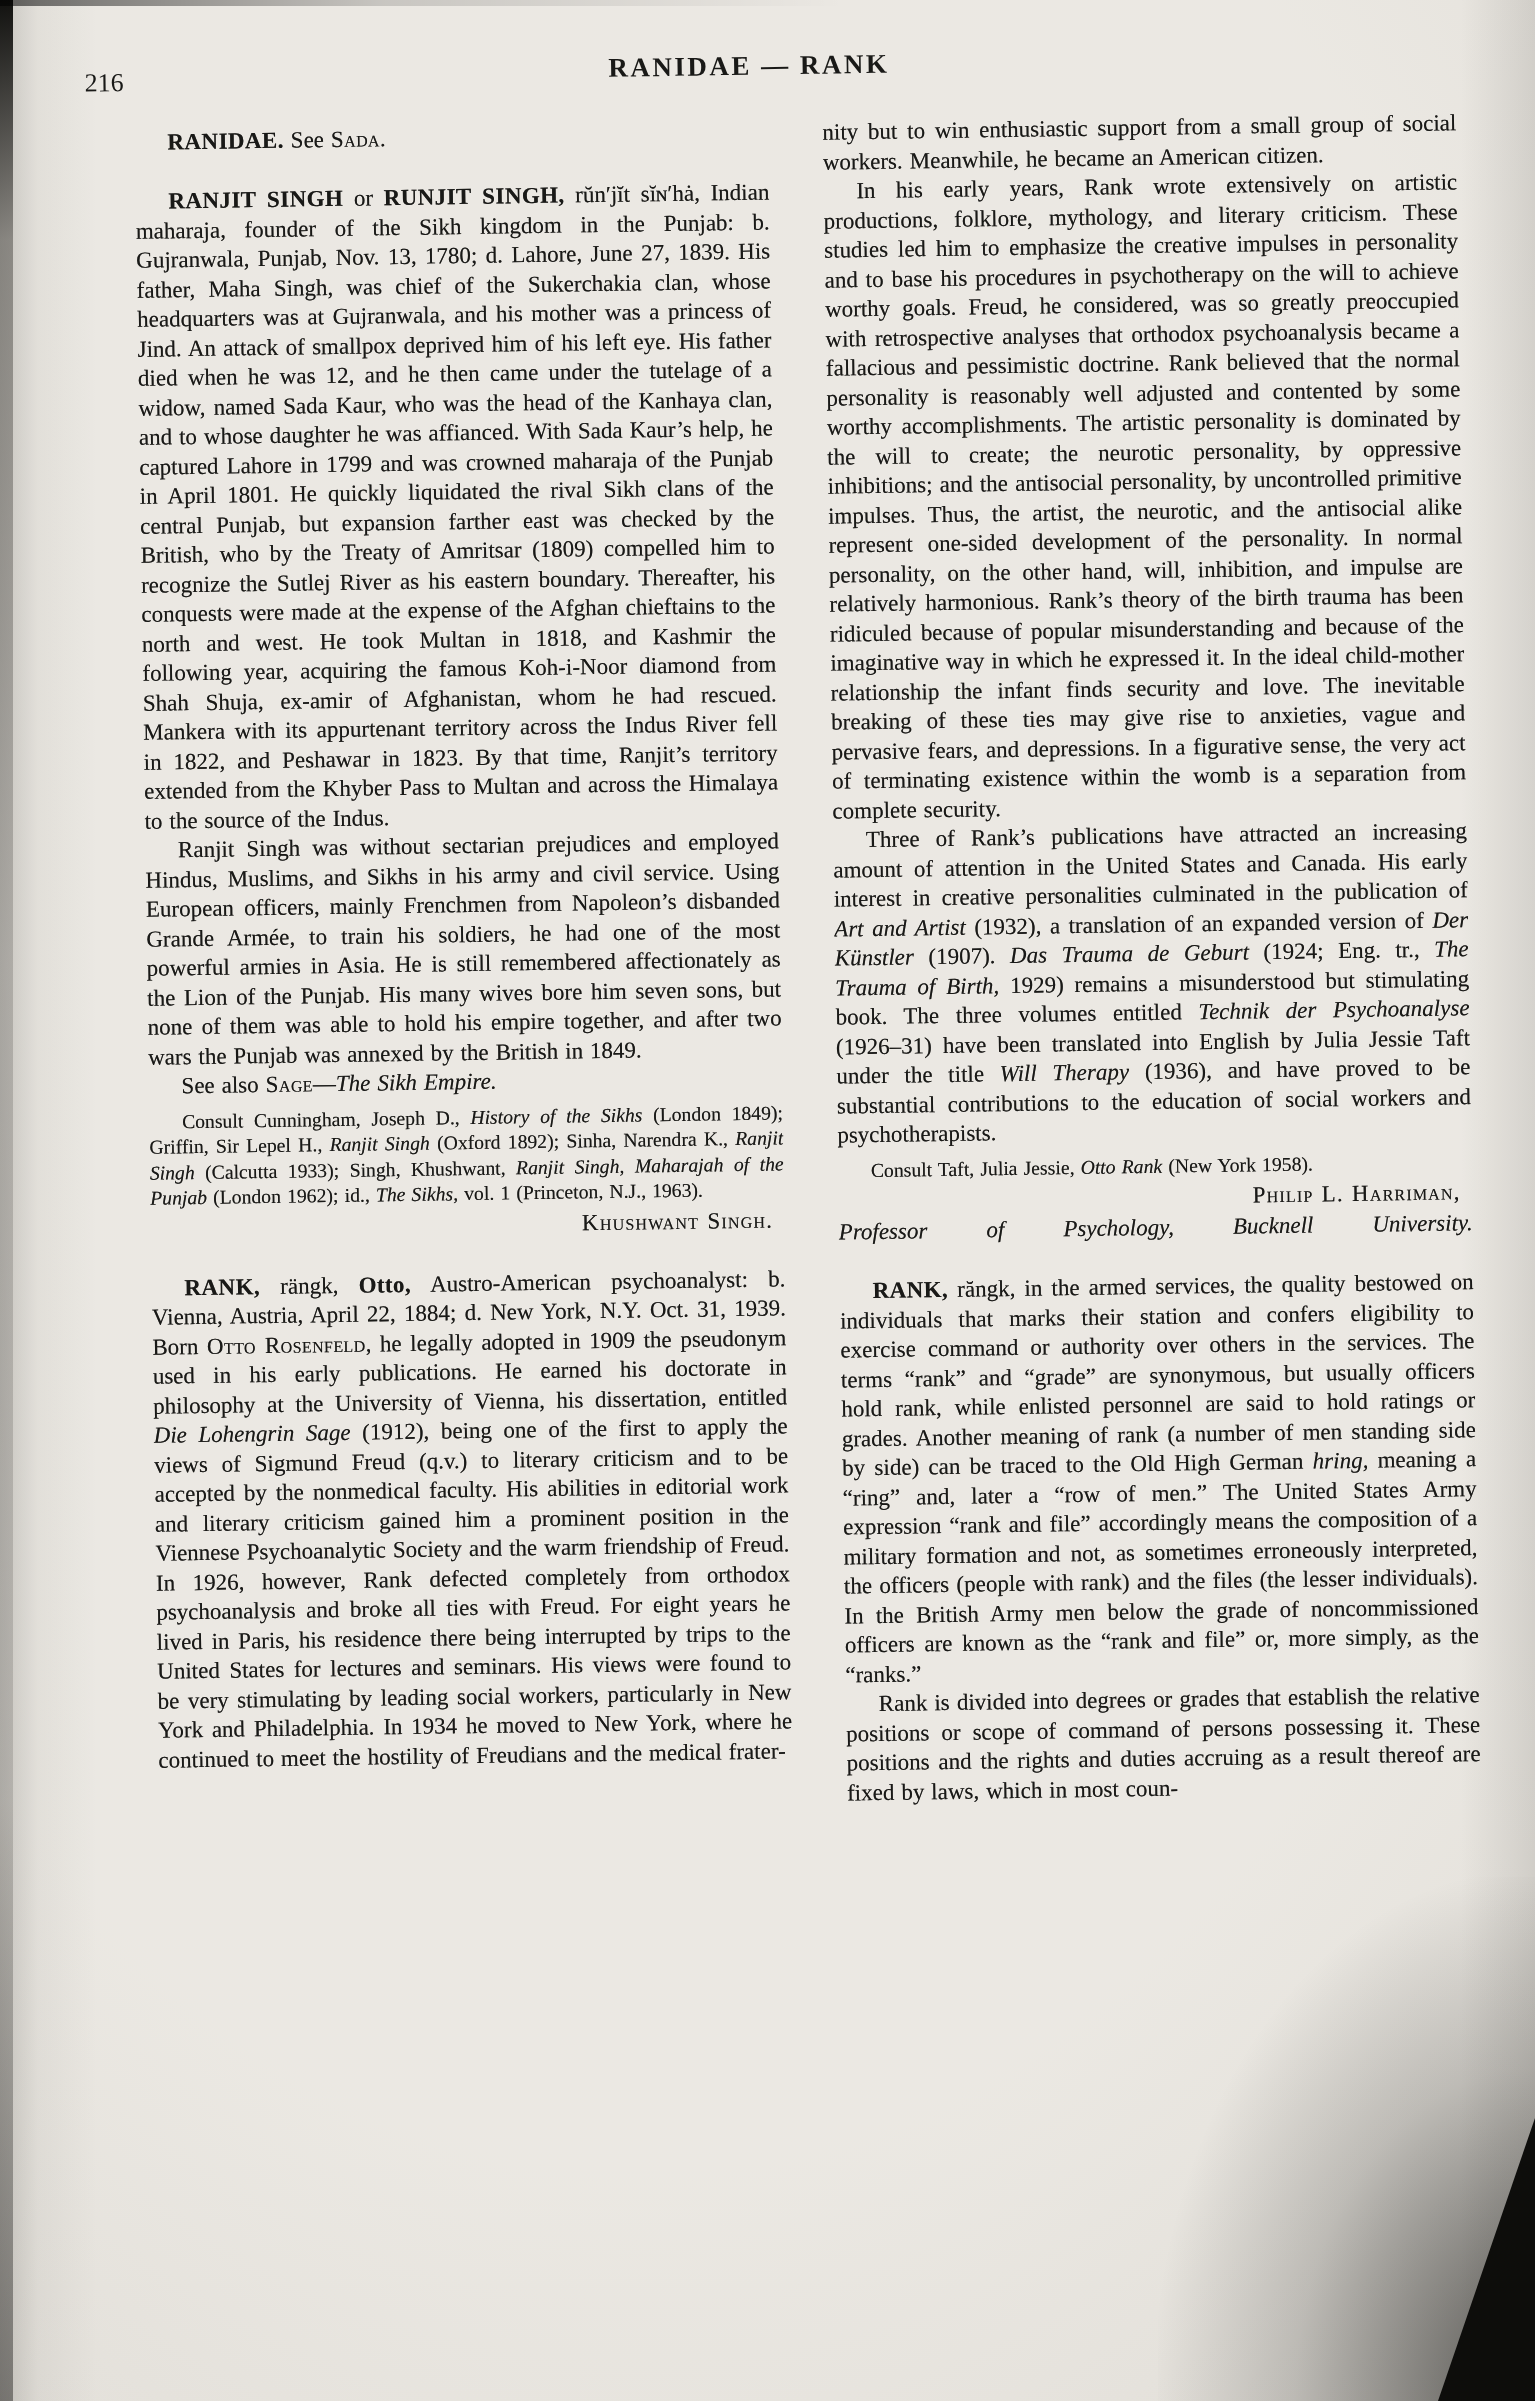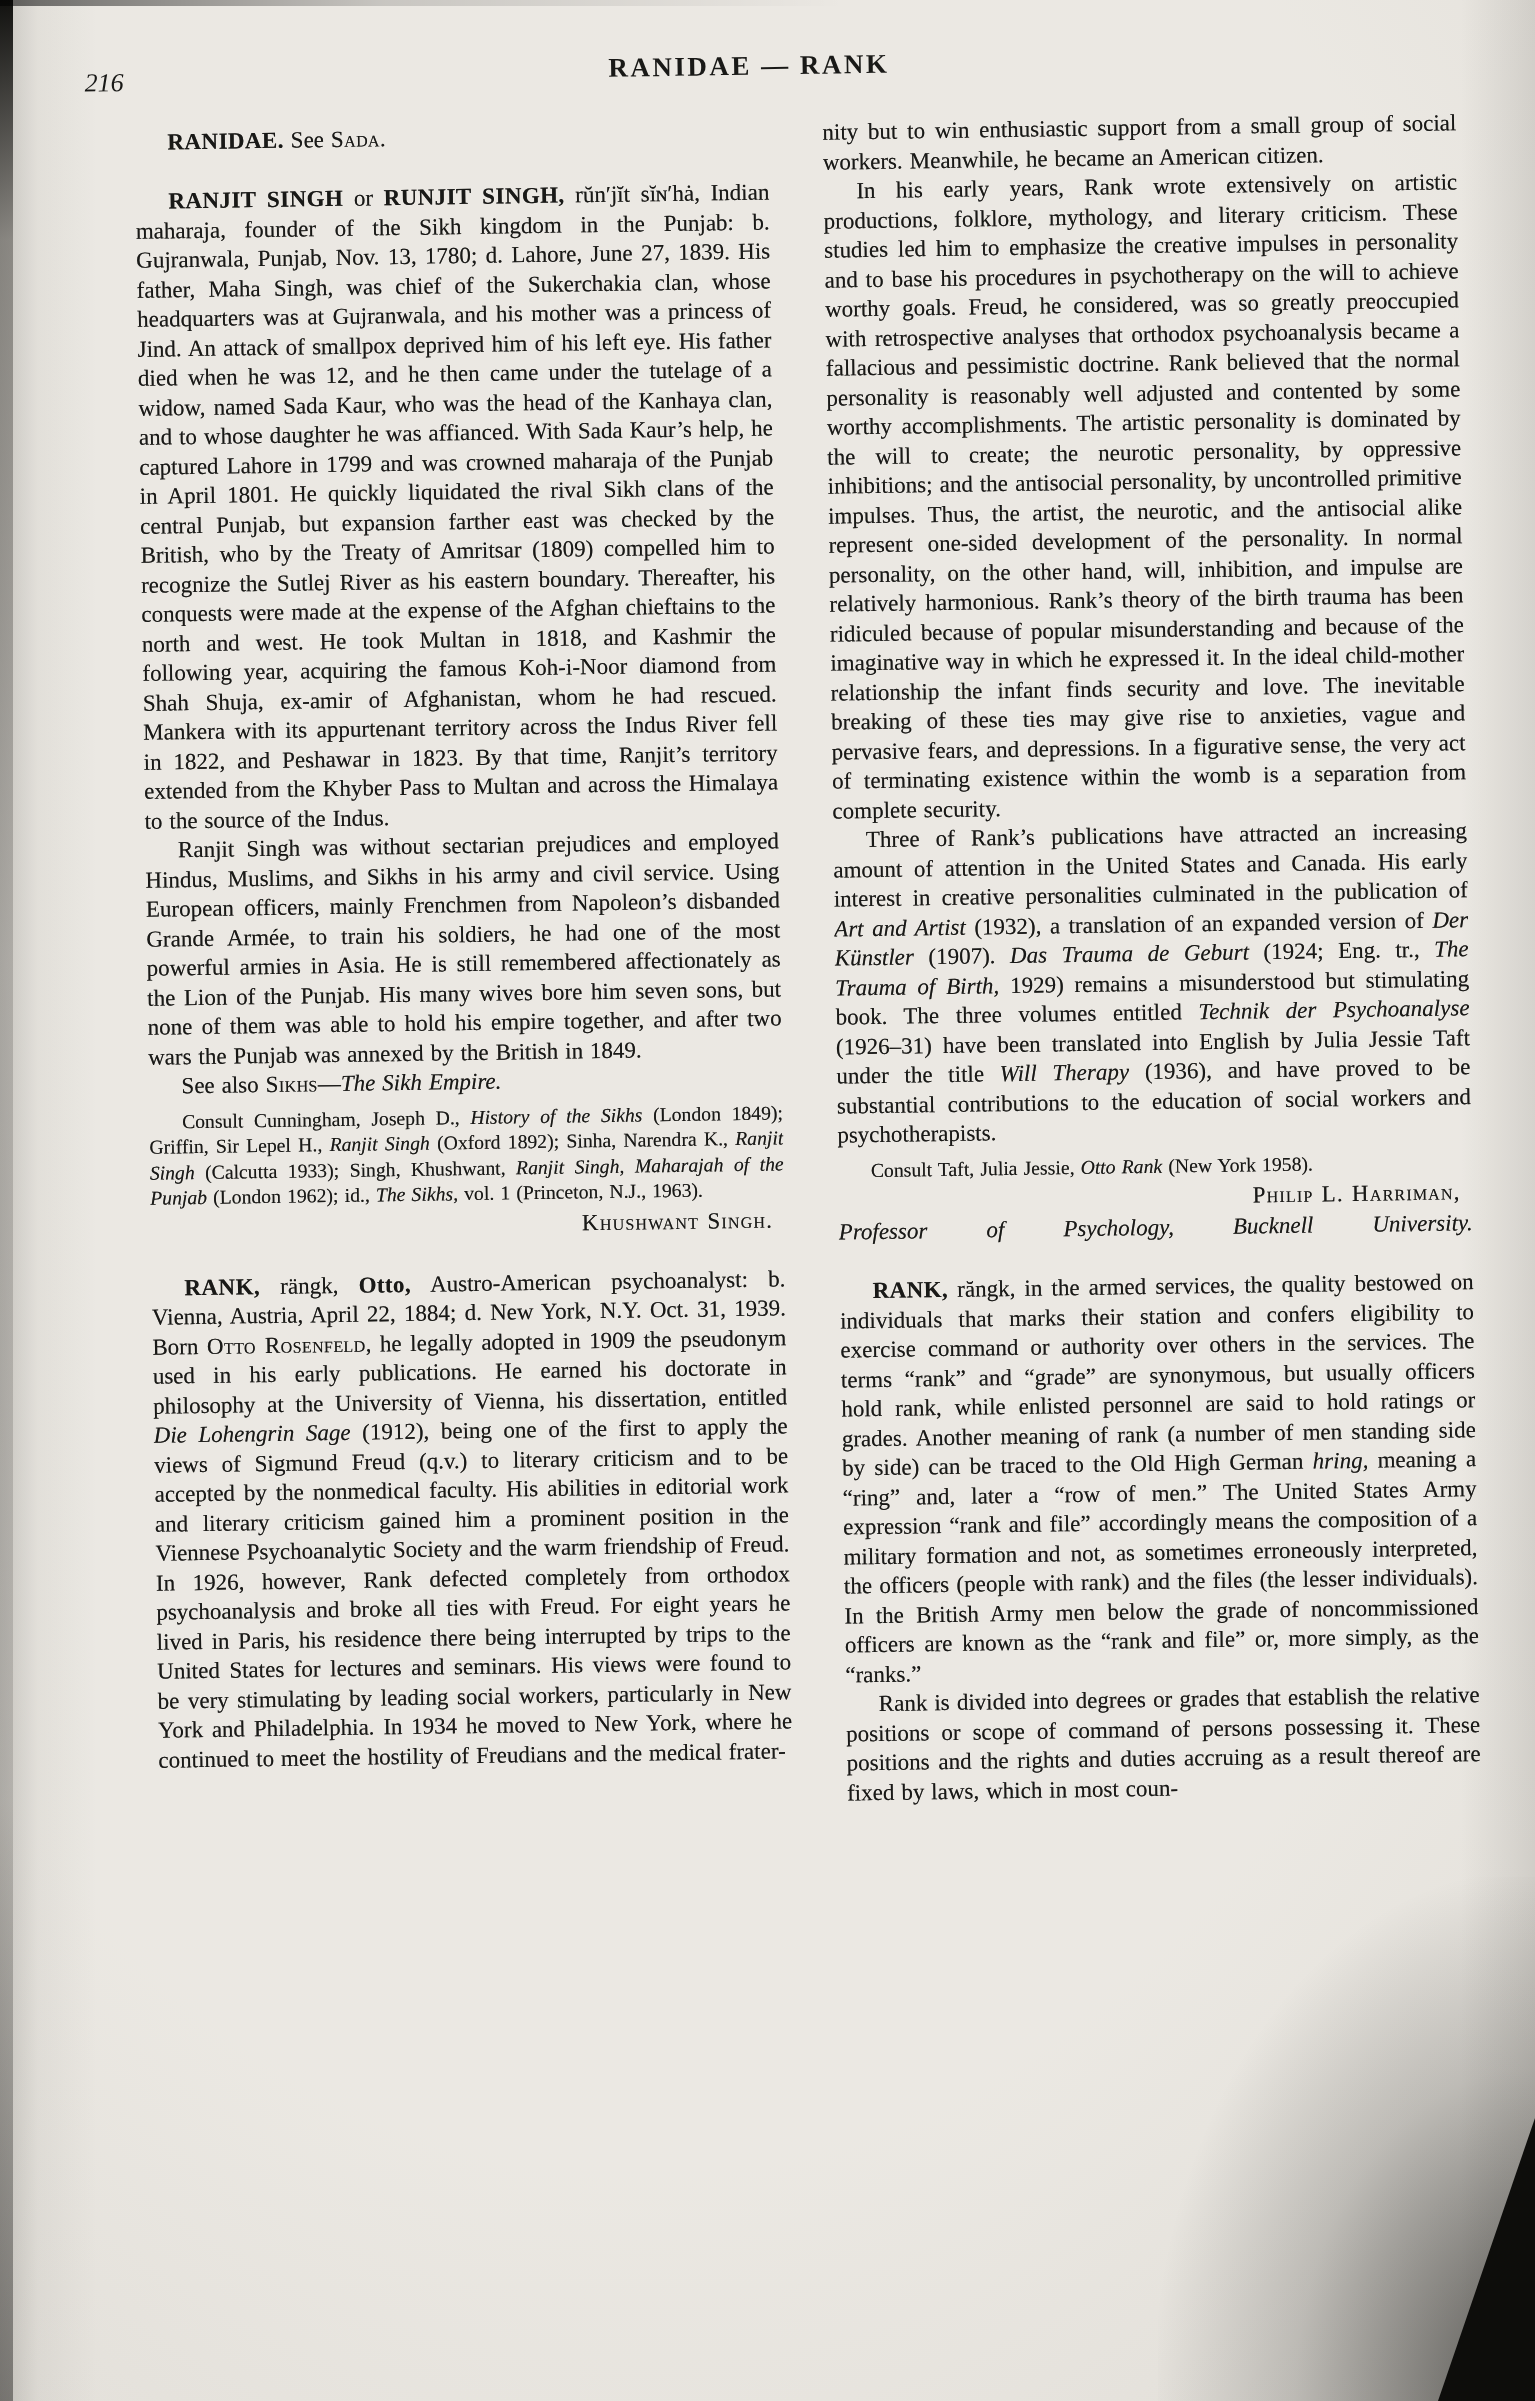--- a/index.html
+++ b/index.html
@@ -8,21 +8,21 @@
   .page{position:absolute;inset:0;
         background:
           radial-gradient(130% 115% at 42% 38%, rgba(255,255,255,0.06) 45%, rgba(88,82,70,0.16) 100%),
           linear-gradient(90deg, rgba(40,38,34,0.20) 0px, rgba(40,38,34,0.05) 38px, rgba(0,0,0,0) 98px),
           linear-gradient(270deg, rgba(40,38,34,0.12) 0px, rgba(0,0,0,0) 74px),
           #eae7e1;
         color:#191917;}
   .content{position:absolute;inset:0;transform:rotate(-0.85deg);transform-origin:22% 55%;}
   .header{position:absolute;top:57px;left:0;right:0;}
   .runhead{display:block;text-align:center;font-weight:bold;font-size:27px;letter-spacing:2.5px;}
-  .pagenum{position:absolute;left:103px;top:8.2px;font-size:26px;font-style:italic;}
+  .pagenum{position:absolute;left:103px;top:8.2px;font-size:26px;}
   .cols{position:absolute;top:125px;left:152px;width:1322px;height:2261px;
         display:flex;gap:54px;}
   .col{width:634px;overflow:hidden;}
   .p{margin:0;text-align:justify;font-size:23px;line-height:29.5px;
      word-spacing:1.2px;text-shadow:0 0 0.3px rgba(20,18,16,0.6);}
   .p.entry,.p.para,.p.seealso{text-indent:33px;}
   .p.entry{margin-top:29.5px;}
   .col .p.entry:first-child{margin-top:0;}
   .p.cont{text-indent:0;}
   .p.biblio{font-size:19.7px;line-height:25.4px;text-indent:33px;margin-top:8.2px;}
@@ -49,21 +49,21 @@
   <div class="content">
     <div class="header">
       <span class="pagenum">216</span>
       <span class="runhead">RANIDAE — RANK</span>
     </div>
     <div class="cols">
       <div class="col" id="col-left">
           <p class="p entry"><span class="s-hw">RANIDAE.</span><span class="s-n"> See </span><span class="s-sc">Sada</span><span class="s-n">.</span></p>
           <p class="p entry"><span class="s-hw">RANJIT SINGH</span><span class="s-n"> or </span><span class="s-hw">RUNJIT SINGH,</span><span class="s-n"> rŭn′jĭt sĭɴ′hȧ, Indian maharaja, founder of the Sikh kingdom in the Punjab: b. Gujranwala, Punjab, Nov. 13, 1780; d. Lahore, June 27, 1839. His father, Maha Singh, was chief of the Sukerchakia clan, whose headquarters was at Gujranwala, and his mother was a princess of Jind. An attack of smallpox deprived him of his left eye. His father died when he was 12, and he then came under the tutelage of a widow, named Sada Kaur, who was the head of the Kanhaya clan, and to whose daughter he was affianced. With Sada Kaur’s help, he captured Lahore in 1799 and was crowned maharaja of the Punjab in April 1801. He quickly liquidated the rival Sikh clans of the central Punjab, but expansion farther east was checked by the British, who by the Treaty of Amritsar (1809) compelled him to recognize the Sutlej River as his eastern boundary. Thereafter, his conquests were made at the expense of the Afghan chieftains to the north and west. He took Multan in 1818, and Kashmir the following year, acquiring the famous Koh-i-Noor diamond from Shah Shuja, ex-amir of Afghanistan, whom he had rescued. Mankera with its appurtenant territory across the Indus River fell in 1822, and Peshawar in 1823. By that time, Ranjit’s territory extended from the Khyber Pass to Multan and across the Himalaya to the source of the Indus.</span></p>
           <p class="p para"><span class="s-n">Ranjit Singh was without sectarian prejudices and employed Hindus, Muslims, and Sikhs in his army and civil service. Using European officers, mainly Frenchmen from Napoleon’s disbanded Grande Armée, to train his soldiers, he had one of the most powerful armies in Asia. He is still remembered affectionately as the Lion of the Punjab. His many wives bore him seven sons, but none of them was able to hold his empire together, and after two wars the Punjab was annexed by the British in 1849.</span></p>
-          <p class="p seealso"><span class="s-n">See also </span><span class="s-sc">Sikhs</span><span class="s-n">—</span><span class="s-i">The Sikh Empire.</span></p>
+          <p class="p seealso"><span class="s-n">See also </span><span class="s-sc">Sage</span><span class="s-n">—</span><span class="s-i">The Sikh Empire.</span></p>
           <p class="p biblio"><span class="s-n">Consult Cunningham, Joseph D., </span><span class="s-i">History of the Sikhs</span><span class="s-n"> (London 1849); Griffin, Sir Lepel H., </span><span class="s-i">Ranjit Singh</span><span class="s-n"> (Oxford 1892); Sinha, Narendra K., </span><span class="s-i">Ranjit Singh</span><span class="s-n"> (Calcutta 1933); Singh, Khushwant, </span><span class="s-i">Ranjit Singh, Maharajah of the Punjab</span><span class="s-n"> (London 1962); id., </span><span class="s-i">The Sikhs,</span><span class="s-n"> vol. 1 (Princeton, N.J., 1963).</span></p>
           <p class="p sig"><span class="s-n">Khushwant Singh.</span></p>
           <p class="p entry"><span class="s-hw">RANK,</span><span class="s-n"> rängk, </span><span class="s-hw">Otto,</span><span class="s-n"> Austro-American psychoanalyst: b. Vienna, Austria, April 22, 1884; d. New York, N.Y. Oct. 31, 1939. Born </span><span class="s-sc">Otto Rosenfeld</span><span class="s-n">, he legally adopted in 1909 the pseudonym used in his early publications. He earned his doctorate in philosophy at the University of Vienna, his dissertation, entitled </span><span class="s-i">Die Lohengrin Sage</span><span class="s-n"> (1912), being one of the first to apply the views of Sigmund Freud (q.v.) to literary criticism and to be accepted by the nonmedical faculty. His abilities in editorial work and literary criticism gained him a prominent position in the Viennese Psychoanalytic Society and the warm friendship of Freud. In 1926, however, Rank defected completely from orthodox psychoanalysis and broke all ties with Freud. For eight years he lived in Paris, his residence there being interrupted by trips to the United States for lectures and seminars. His views were found to be very stimulating by leading social workers, particularly in New York and Philadelphia. In 1934 he moved to New York, where he continued to meet the hostility of Freudians and the medical frater-</span></p>
         </div>
       <div class="col" id="col-right">
           <p class="p cont"><span class="s-n">nity but to win enthusiastic support from a small group of social workers. Meanwhile, he became an American citizen.</span></p>
           <p class="p para"><span class="s-n">In his early years, Rank wrote extensively on artistic productions, folklore, mythology, and literary criticism. These studies led him to emphasize the creative impulses in personality and to base his procedures in psychotherapy on the will to achieve worthy goals. Freud, he considered, was so greatly preoccupied with retrospective analyses that orthodox psychoanalysis became a fallacious and pessimistic doctrine. Rank believed that the normal personality is reasonably well adjusted and contented by some worthy accomplishments. The artistic personality is dominated by the will to create; the neurotic personality, by oppressive inhibitions; and the antisocial personality, by uncontrolled primitive impulses. Thus, the artist, the neurotic, and the antisocial alike represent one-sided development of the personality. In normal personality, on the other hand, will, inhibition, and impulse are relatively harmonious. Rank’s theory of the birth trauma has been ridiculed because of popular misunderstanding and because of the imaginative way in which he expressed it. In the ideal child-mother relationship the infant finds security and love. The inevitable breaking of these ties may give rise to anxieties, vague and pervasive fears, and depressions. In a figurative sense, the very act of terminating existence within the womb is a separation from complete security.</span></p>
           <p class="p para"><span class="s-n">Three of Rank’s publications have attracted an increasing amount of attention in the United States and Canada. His early interest in creative personalities culminated in the publication of </span><span class="s-i">Art and Artist</span><span class="s-n"> (1932), a translation of an expanded version of </span><span class="s-i">Der Künstler</span><span class="s-n"> (1907). </span><span class="s-i">Das Trauma de Geburt</span><span class="s-n"> (1924; Eng. tr., </span><span class="s-i">The Trauma of Birth,</span><span class="s-n"> 1929) remains a misunderstood but stimulating book. The three volumes entitled </span><span class="s-i">Technik der Psychoanalyse</span><span class="s-n"> (1926–31) have been translated into English by Julia Jessie Taft under the title </span><span class="s-i">Will Therapy</span><span class="s-n"> (1936), and have proved to be substantial contributions to the education of social workers and psychotherapists.</span></p>
           <p class="p biblio"><span class="s-n">Consult Taft, Julia Jessie, </span><span class="s-i">Otto Rank</span><span class="s-n"> (New York 1958).</span></p>
           <p class="p sig"><span class="s-n">Philip L. Harriman,</span></p>

